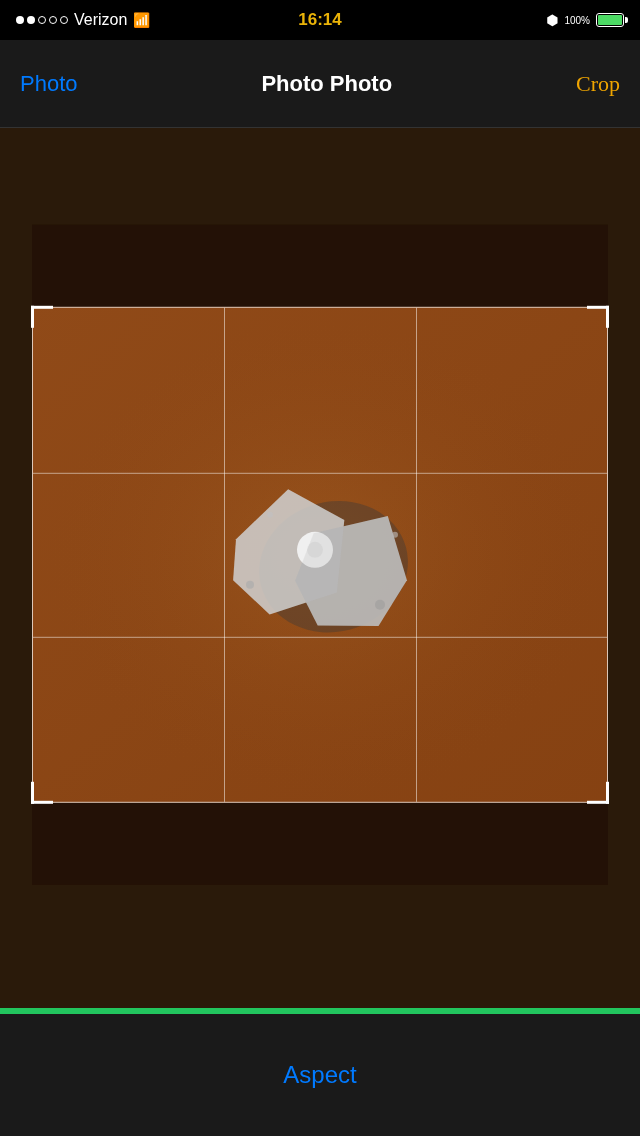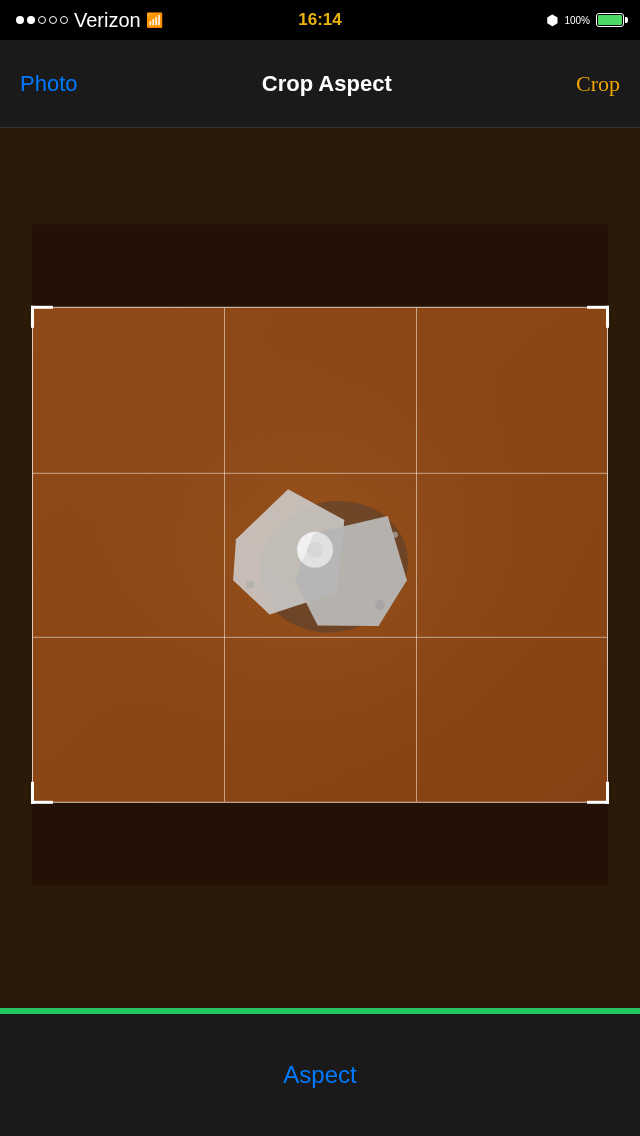--- a/index.html
+++ b/index.html
@@ -43,21 +43,21 @@
       width: 8px;
       height: 8px;
       border-radius: 50%;
     }
 
     .dot.filled { background: #fff; }
     .dot.empty { background: transparent; border: 1.5px solid #fff; }
 
     .carrier-text {
       color: #fff;
-      font-size: 20px;
+      font-size: 16px;
       font-weight: 500;
       text-align: right;
     }
 
     .wifi-icon {
       color: #fff;
       font-size: 14px;
     }
 
     .status-center {
@@ -307,21 +307,21 @@
     <span class="bluetooth-icon">⬢</span>
     <span class="battery-percent">100%</span>
     <div class="battery">
       <div class="battery-fill"></div>
     </div>
   </div>
 </div>
 
 <div class="nav-bar">
   <button class="nav-cancel">Photo</button>
-  <span class="nav-title">Crop Aspect</span>
+  <span class="nav-title">Photo Photo</span>
   <button class="nav-crop">Crop</button>
 </div>
 
 <div class="photo-area">
   <div class="photo-bg"></div>
 
   <div class="crop-container">
     
     <svg class="photo-svg" viewBox="0 0 576 660" xmlns="http://www.w3.org/2000/svg">
 

